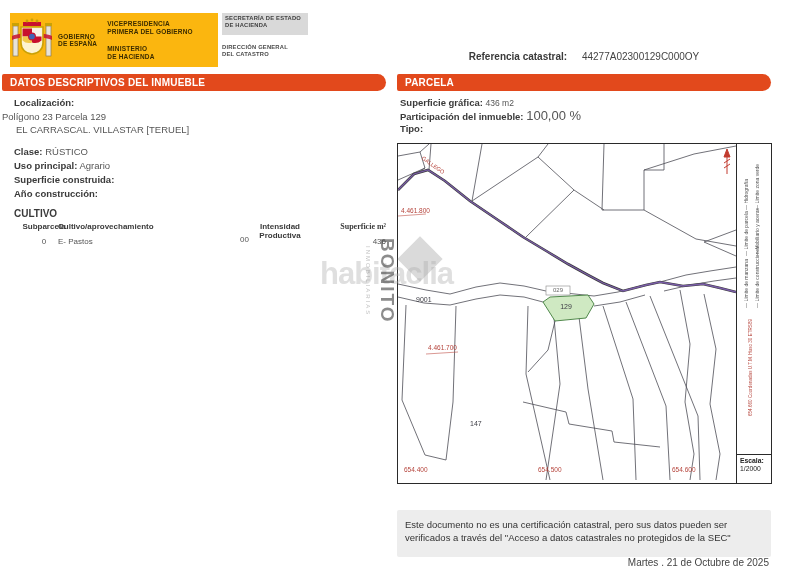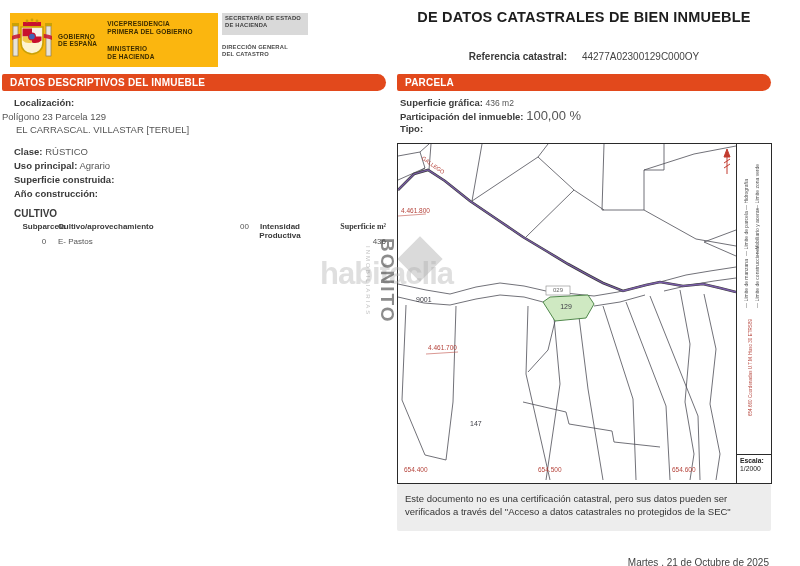--- a/index.html
+++ b/index.html
@@ -36,21 +36,21 @@
   
   .map-box{left:397px;top:143px;width:373px;height:339px;border:1.5px solid #2a2a2a;background:#fff;box-sizing:content-box;}
   .maplabel{font-size:7px;color:#3c3c44;position:absolute;}
   .redlabel{font-size:6.5px;color:#b5443c;position:absolute;white-space:nowrap;}
   .legend-strip{position:absolute;left:338px;top:0;width:35px;height:339px;border-left:1.3px solid #2a2a2a;box-sizing:border-box;}
   .leg{position:absolute;transform:rotate(-90deg);transform-origin:0 0;font-size:5px;color:#555;white-space:nowrap;}
   .leg-red{position:absolute;transform:rotate(-90deg);transform-origin:0 0;font-size:4.6px;color:#b5443c;white-space:nowrap;}
   .scale-box{position:absolute;left:0;top:310px;width:35px;height:29px;border-top:1.3px solid #2a2a2a;
              box-sizing:border-box;padding:2px 0 0 3px;font-size:6.8px;line-height:8px;color:#222;}
   
-  .disclaimer-box{left:397px;top:484px;width:374px;height:47px;background:#ededed;border-radius:2px;
+  .disclaimer-box{left:397px;top:510px;width:374px;height:47px;background:#ededed;border-radius:2px;
                   padding:9px 8px 0 8px;box-sizing:border-box;}
   .disclaimer-box div{font-size:9.5px;line-height:12.5px;color:#333;}
   .date-line{left:397px;top:557px;width:372px;text-align:right;font-size:10px;color:#444;}
   
   .wm-brand{left:320px;top:256px;font-size:31px;font-weight:bold;color:rgba(170,170,170,0.38);
             letter-spacing:-1px;z-index:30;pointer-events:none;}
   .wm-diamond{left:404px;top:243px;width:32px;height:32px;background:rgba(150,150,150,0.35);
               transform:rotate(45deg);z-index:29;pointer-events:none;}
   .wm-vert{left:376px;top:238px;writing-mode:vertical-rl;font-size:19px;font-weight:bold;
            color:rgba(70,70,70,0.62);letter-spacing:2px;z-index:31;pointer-events:none;}
@@ -90,21 +90,20 @@
 <div class="abs gray-box">
   <div class="preline" style="font-weight:bold;color:#3f3f3f;">SECRETARÍA DE ESTADO
 DE HACIENDA</div>
 </div>
 <div class="abs dg-box">
   <div class="preline">DIRECCIÓN GENERAL
 DEL CATASTRO</div>
 </div>
 
 <div class="abs doc-title">
-  <div>DE DATOS CATASTRALES DE BIEN INMUEBLE</div>
 </div>
 <div class="abs ref-line">
   <span class="lbl">Referencia catastral:</span>
   <span class="val" style="color:#444;">44277A02300129C000OY</span>
 </div>
 
 <div class="abs bar bar-left">DATOS DESCRIPTIVOS DEL INMUEBLE</div>
 <div class="abs bar bar-right">PARCELA</div>
 
 <div class="abs t9 lbl" style="left:14px;top:96px;">Localización:</div>
@@ -124,21 +123,21 @@
 
 <div class="abs lbl" style="left:14px;top:208px;font-size:10px;">CULTIVO</div>
 
 <div class="abs th" style="left:18px;top:222px;width:52px;text-align:center;">Subparcela</div>
 <div class="abs th" style="left:58px;top:222px;">Cultivo/aprovechamiento</div>
 <div class="abs th" style="left:240px;top:222px;width:80px;text-align:center;">Intensidad Productiva</div>
 <div class="abs th" style="left:322px;top:222px;width:64px;text-align:right;font-family:Liberation Serif, serif;">Superficie m²</div>
 <div class="abs td" style="left:0;top:237px;width:0;height:0;"></div>
 <div class="abs td" style="left:18px;top:237px;width:52px;text-align:center;">0</div>
 <div class="abs td" style="left:58px;top:237px;">E- Pastos</div>
-<div class="abs td" style="left:240px;top:222px;width:80px;">00</div>
+<div class="abs td" style="left:240px;top:235px;width:80px;">00</div>
 <div class="abs td" style="left:322px;top:237px;width:64px;text-align:right;">436</div>
 
 <div class="abs t9" style="left:400px;top:96px;">
   <span class="lbl">Superficie gráfica:</span>
   <span class="val" style="font-size:8.5px;margin-top:27px;">436 m2</span>
 </div>
 <div class="abs t9" style="left:400px;top:109px;">
   <span class="lbl">Participación del inmueble:</span>
   <span class="val" style="font-size:13px;">100,00 %</span>
 </div>

